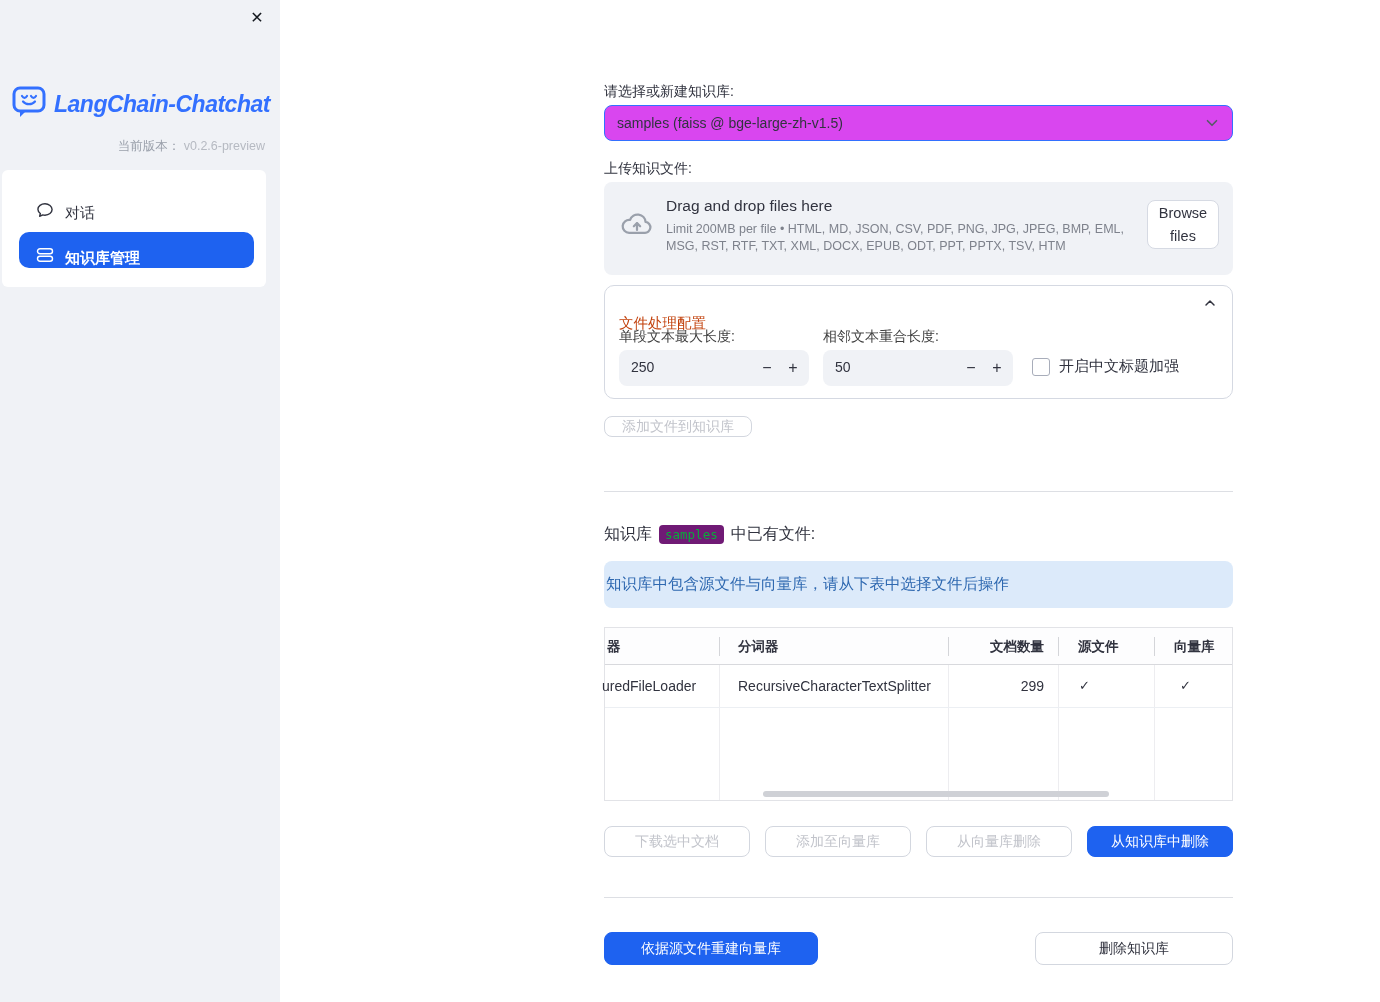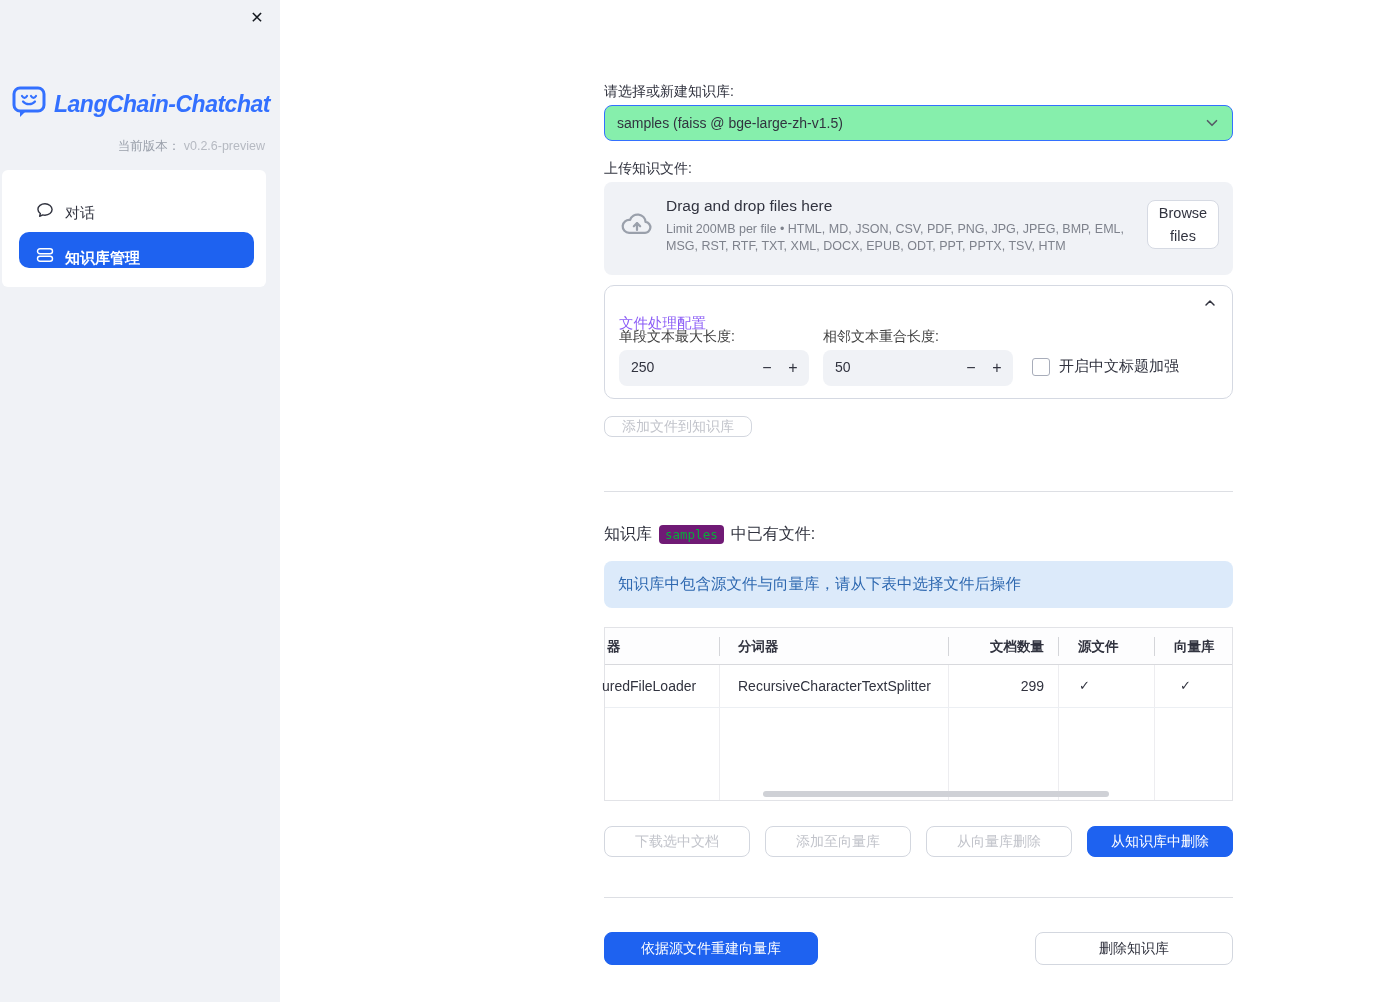--- a/index.html
+++ b/index.html
@@ -19,39 +19,39 @@
   .menu-item { position:absolute; left:17px; width:235px; height:36px; display:flex; align-items:flex-end; gap:10px;
     padding:0 16px; border-radius:10px; cursor:pointer; }
   .menu-item.plain { top:17px; color:#31333f; font-size:15px; }
   .menu-item.active { top:62px; background:#1e62f0; color:#ffffff; font-size:15px; font-weight:bold; }
   .menu-item .mi-label { white-space:nowrap; }
 
   
   .content { position:absolute; left:604px; top:0; width:629px; height:1002px; }
   .field-label { position:absolute; left:0; font-size:14px; color:#31333f; }
 
-  .selectbox { position:absolute; left:0; top:105px; width:629px; height:36px; background:#86efac;
+  .selectbox { position:absolute; left:0; top:105px; width:629px; height:36px; background:#d946ef;
     border:1px solid #3370ff; border-radius:8px; display:flex; align-items:center; cursor:pointer; }
   .selectbox .sel-value { flex:1; padding-left:12px; font-size:14px; color:#31333f; }
   .selectbox .sel-chevron { padding-right:11px; display:flex; align-items:center; }
 
   .dropzone { position:absolute; left:0; top:182px; width:629px; height:93px; background:#f0f2f6; border-radius:8px; }
   .dz-icon { position:absolute; left:15px; top:26px; }
   .dz-text { position:absolute; left:62px; top:15px; width:460px; }
   .dz-title { font-size:15.5px; color:#31333f; margin-bottom:6px; }
   .dz-limit { font-size:12.5px; color:#7e828c; line-height:1.32; }
   .browse-btn { position:absolute; right:14px; top:18px; width:72px; height:49px; background:#ffffff;
     border:1px solid #d6dae3; border-radius:8px; font-size:14.5px; color:#31333f; cursor:pointer;
     font-family:inherit; line-height:1.55; }
 
   .expander { position:absolute; left:0; top:285px; width:629px; height:114px; background:#ffffff;
     border:1px solid #d5d9e2; border-radius:10px; }
   .exp-header { position:absolute; left:0; top:0; width:100%; height:38px; display:flex; align-items:center;
     padding:0 14px; cursor:pointer; }
-  .exp-title { flex:1; font-size:14.5px; color:#8b5cf6;margin-top:36px; }
+  .exp-title { flex:1; font-size:14.5px; color:#c2410c;margin-top:36px; }
   .num-label { position:absolute; top:42px; font-size:14px; color:#404040; }
   .num-input { position:absolute; top:64px; width:190px; height:36px; background:#f0f2f6; border-radius:8px; }
   .num-value { position:absolute; left:12px; top:9px; font-size:14px; color:#31333f; }
   .step-btn { position:absolute; top:0; width:28px; height:36px; border:none; background:transparent;
     font-size:16px; color:#31333f; cursor:pointer; }
   .step-minus { right:28px; }
   .step-plus { right:2px; }
   .checkbox-row { position:absolute; left:427px; top:71px; display:flex; align-items:center; gap:9px; cursor:pointer; }
   .checkbox-box { width:18px; height:18px; background:#ffffff; border:1px solid #a8adba; border-radius:3px; }
   .checkbox-label { font-size:15px; color:#31333f; white-space:nowrap; }
@@ -64,21 +64,21 @@
 
   .divider { position:absolute; left:0; width:629px; border:none; border-top:1px solid #dddfe4; }
 
   .subheader { position:absolute; left:0; top:524px; display:flex; align-items:center; }
   .sub-text { font-size:16px; color:#31333f; white-space:nowrap; }
   .sub-code { font-family:"DejaVu Sans Mono",monospace; font-size:12.5px; color:#09ab3b; background:#701a75;
     border-radius:4px; padding:2px 6px; margin:0 7px; }
 
   .infobox { position:absolute; left:0; top:561px; width:629px; height:47px; background:#dceafa; border-radius:8px;
     display:flex; align-items:center; }
-  .infobox span { padding-left:14px; font-size:15.5px; color:#2e68b0; }
+  .infobox span { padding-left:2px; font-size:15.5px; color:#2e68b0; }
 
   
   .dtable { position:absolute; left:0; top:627px; width:629px; height:174px; background:#ffffff; border:1px solid #e2e3e7; }
   .dt-header { position:absolute; left:0; top:0; width:100%; height:37px; background:#fdfdfe; border-bottom:1px solid #d8d9dd; }
   .dt-h { position:absolute; top:10px; font-size:13.5px; font-weight:bold; color:#31333f; white-space:nowrap; }
   .dt-row { position:absolute; left:0; top:37px; width:100%; height:43px; border-bottom:1px solid #eceff3; }
   .dt-c { position:absolute; top:13px; font-size:14px; color:#31333f; white-space:nowrap; }
   .vline { position:absolute; top:0; bottom:0; width:1px; background:#ededf0; }
   .htick { position:absolute; top:9px; height:19px; width:1px; background:#d4d5d9; }
   .hscroll { position:absolute; left:158px; bottom:3px; width:346px; height:6px; border-radius:3px; background:#cfd1d6; }

